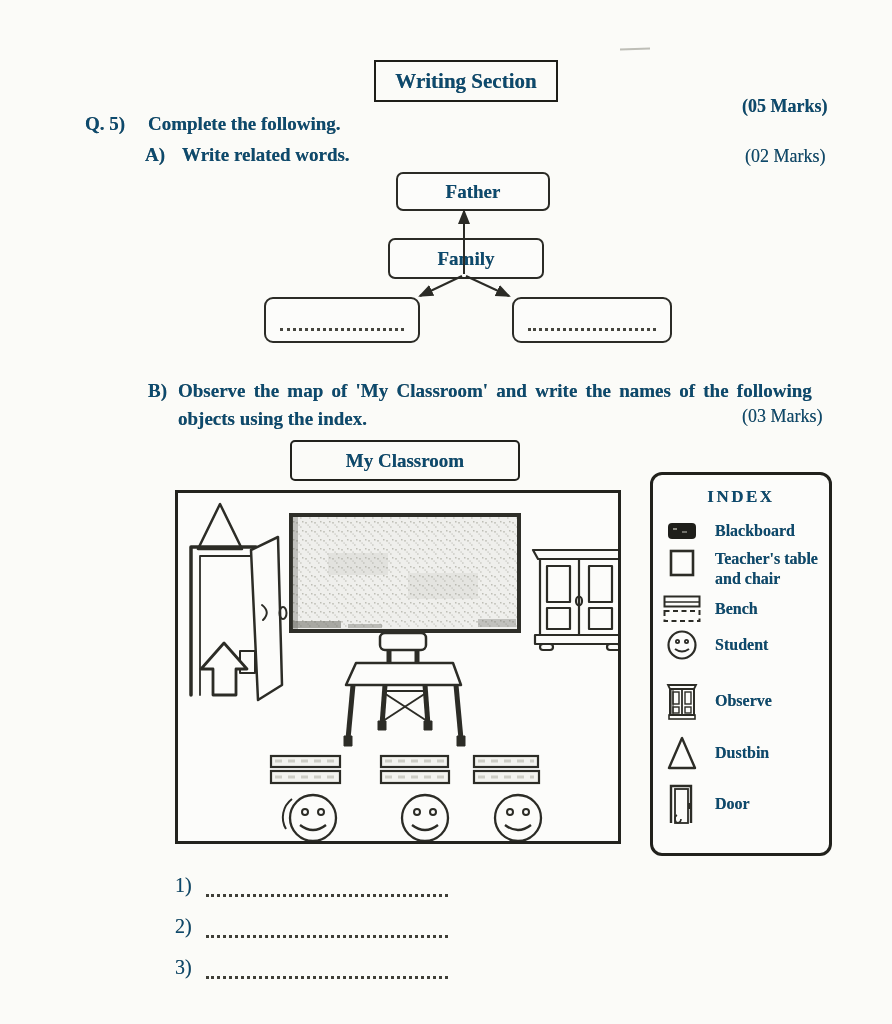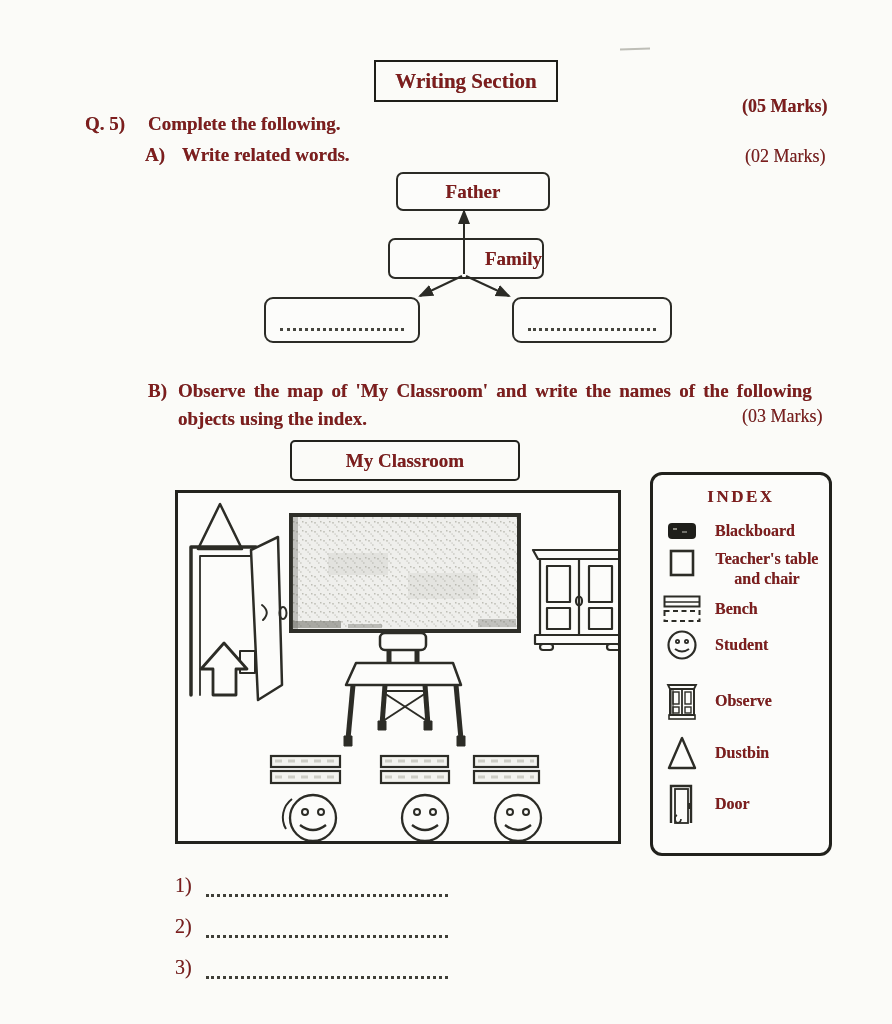--- a/index.html
+++ b/index.html
@@ -1,41 +1,41 @@
 <!DOCTYPE html>
 <html><head>
 <meta charset="utf-8">
 <style>
   html,body{margin:0;padding:0;background:#ffffff;}
   .page{
     position:relative; width:892px; height:1024px;
     background:#fbfbf8; overflow:hidden;
     font-family:"Liberation Serif", serif;
-    color:#7f1d1d;
+    color:#0c4a6e;
     text-shadow:0 0 .5px rgba(25,25,18,.55);
   }
   .abs{position:absolute;}
   
   .scan-dash{position:absolute; left:620px; top:48px; width:30px; height:2px;
     background:#9c9c94; opacity:.65; transform:rotate(-2deg);}
   .title-box{position:absolute; left:374px; top:60px; width:180px; height:38px;
     border:2.5px solid #1e1e19; display:flex; align-items:center; justify-content:center;
     font-weight:bold; font-size:21px; background:#fbfbf8;}
   .q-num{left:85px; top:113px; font-weight:bold; font-size:19px;}
   .q-text{left:148px; top:113px; font-weight:bold; font-size:19px;}
   .q-marks{left:742px; top:96px; font-weight:bold; font-size:18px;}
   .a-num{left:145px; top:144px; font-weight:bold; font-size:19px;}
   .a-text{left:182px; top:144px; font-weight:bold; font-size:19px;}
   .a-marks{left:745px; top:146px; font-size:18px;}
   
   .dbox{position:absolute; border:2.2px solid #2b2b26; border-radius:7px;
     display:flex; align-items:center; justify-content:center;
     font-weight:bold; font-size:19px; background:#fcfcfa;}
   .dbox.father{left:390px; top:172px; width:150px; height:35px;margin-left:6px;}
-  .dbox.family{left:388px; top:238px; width:152px; height:37px;justify-content:flex-end;}
+  .dbox.family{left:388px; top:238px; width:152px; height:37px;}
   .dbox.blank{border-radius:9px; align-items:flex-end;}
   .dbox.blank-left{left:264px; top:297px; width:152px; height:42px;}
   .dbox.blank-right{left:512px; top:297px; width:156px; height:42px;}
   .dots{width:82%; margin:0 auto 10px; border-bottom:3px dotted #46463f; height:0;}
   .arrows-svg{position:absolute; left:395px; top:200px;}
   
   .b-num{left:148px; top:380px; font-weight:bold; font-size:19px;}
   .b-line1{left:178px; top:380px; width:670px; font-weight:bold; font-size:19px; word-spacing:3.5px;}
   .b-line2{left:178px; top:408px; font-weight:bold; font-size:19px;}
   .b-marks{left:742px; top:406px; font-size:18px;}
@@ -45,21 +45,21 @@
   .map-frame{position:absolute; left:175px; top:490px; width:440px; height:348px;
     border:3px solid #23231e; background:#fcfcfa;}
   
   .index-panel{position:absolute; left:650px; top:472px; width:176px; height:378px;
     border:3px solid #21211c; border-radius:12px; background:#fcfcfa;}
   .index-title{position:absolute; top:12px; left:0; width:100%; text-align:center;
     font-weight:bold; font-size:17px; letter-spacing:2.5px;}
   .idx-row{position:absolute; left:10px; width:162px; display:flex; align-items:center; gap:14px;}
   .idx-row.twolines{align-items:flex-start;}
   .idx-icon{flex:0 0 38px; display:flex; justify-content:center;}
-  .idx-label{font-weight:bold; font-size:16px; line-height:20px;text-align:center;}
+  .idx-label{font-weight:bold; font-size:16px; line-height:20px;}
   .r1{top:46px;} .r2{top:74px;} .r3{top:120px;} .r4{top:154px;}
   .r5{top:206px;} .r6{top:260px;} .r7{top:308px;}
   
   .ans{position:absolute; left:175px; display:flex; align-items:flex-end; gap:14px; font-size:20px;}
   .ans-line{width:242px; border-bottom:3px dotted #3f3f38; height:24px;}
   .ans1{top:870px;} .ans2{top:911px;} .ans3{top:952px;}
 </style>
 </head>
 <body>
 

